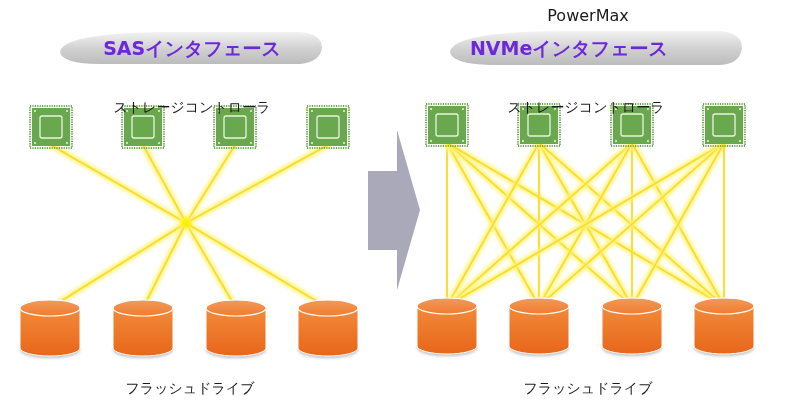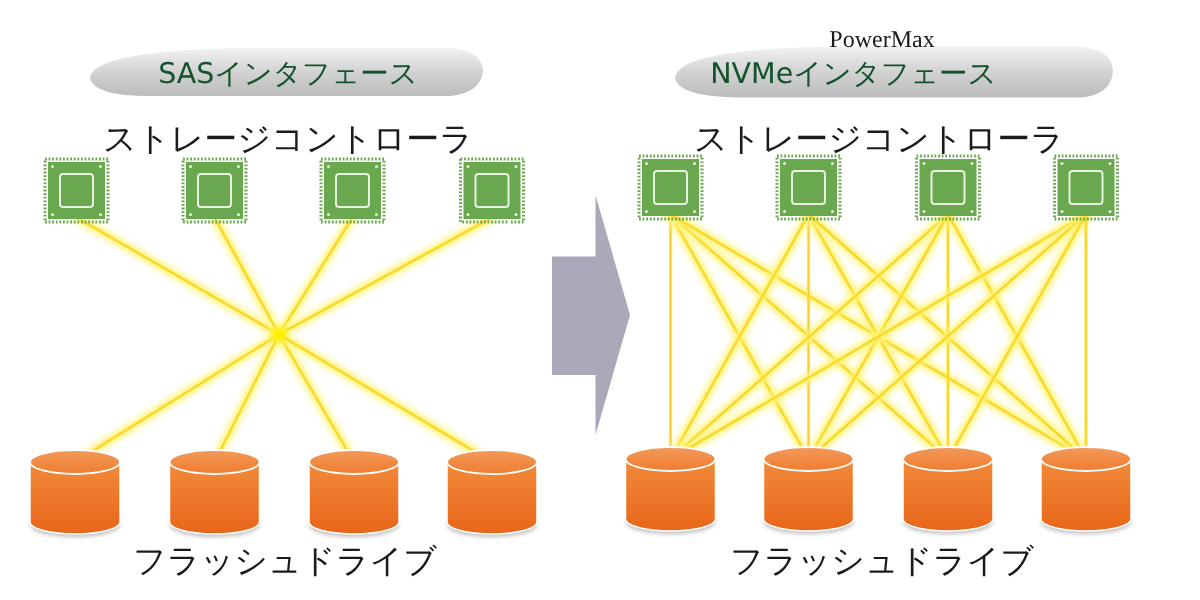--- a/index.html
+++ b/index.html
@@ -1,19 +1,19 @@
 <!DOCTYPE html>
 <html><head>
 <meta charset="utf-8">
 <style>
   html, body { margin:0; padding:0; background:#ffffff; }
   body { width:800px; height:400px; position:relative; overflow:hidden; font-family:"DejaVu Sans", sans-serif; }
   svg { position:absolute; left:0; top:0; }
-  .lbl { position:absolute; font-size:22px; color:#1a1a1a; white-space:nowrap; transform:translateX(-50%); }
-  .pill-text { position:absolute; font-size:19px; color:#14532d; white-space:nowrap; transform:translateX(-50%); font-weight:normal; }
+  .lbl { position:absolute; font-size:14px; color:#1a1a1a; white-space:nowrap; transform:translateX(-50%);margin-top:21px; }
+  .pill-text { position:absolute; font-size:19px; color:#6d28d9; white-space:nowrap; transform:translateX(-50%); font-weight:bold; }
   .title { position:absolute; font-size:16px; color:#1a1a1a; transform:translateX(-50%); }
 </style>
 </head>
 <body>
 
 <svg width="800" height="400" viewBox="0 0 800 400">
   <defs>
     <linearGradient id="pillGrad" x1="0" y1="0" x2="0" y2="1">
       <stop offset="0" stop-color="#f2f2f2"></stop>
       <stop offset="0.5" stop-color="#d2d2d2"></stop>
@@ -281,21 +281,21 @@
         <ellipse cx="632" cy="306" rx="30" ry="8" fill="url(#drvTop)" stroke="#ffffff" stroke-width="1.2"></ellipse>
       </g>
       <g>
         <ellipse cx="724" cy="348" rx="30" ry="8" fill="#000" opacity="0.25" filter="url(#shadow)"></ellipse>
         <path d="M694,306 L694,346 A30,8 0 0 0 754,346 L754,306 Z" fill="url(#drvBody)" stroke="#ffffff" stroke-width="1"></path>
         <ellipse cx="724" cy="306" rx="30" ry="8" fill="url(#drvTop)" stroke="#ffffff" stroke-width="1.2"></ellipse>
       </g>
     </g>
 </svg>
 
-<div class="title" style="left:588px; top:18px;font-family:Liberation Serif, serif;">PowerMax</div>
+<div class="title" style="left:588px; top:6px;">PowerMax</div>
 
 <div class="pill-text" style="left:192px; top:36px;">SASインタフェース</div>
 <div class="pill-text" style="left:569px; top:36px;">NVMeインタフェース</div>
 
 <div class="lbl" style="left:192px; top:78px;">ストレージコントローラ</div>
 <div class="lbl" style="left:586px; top:78px;">ストレージコントローラ</div>
 
 <div class="lbl" style="left:190px; top:359px;">フラッシュドライブ</div>
 <div class="lbl" style="left:588px; top:359px;">フラッシュドライブ</div>
 

